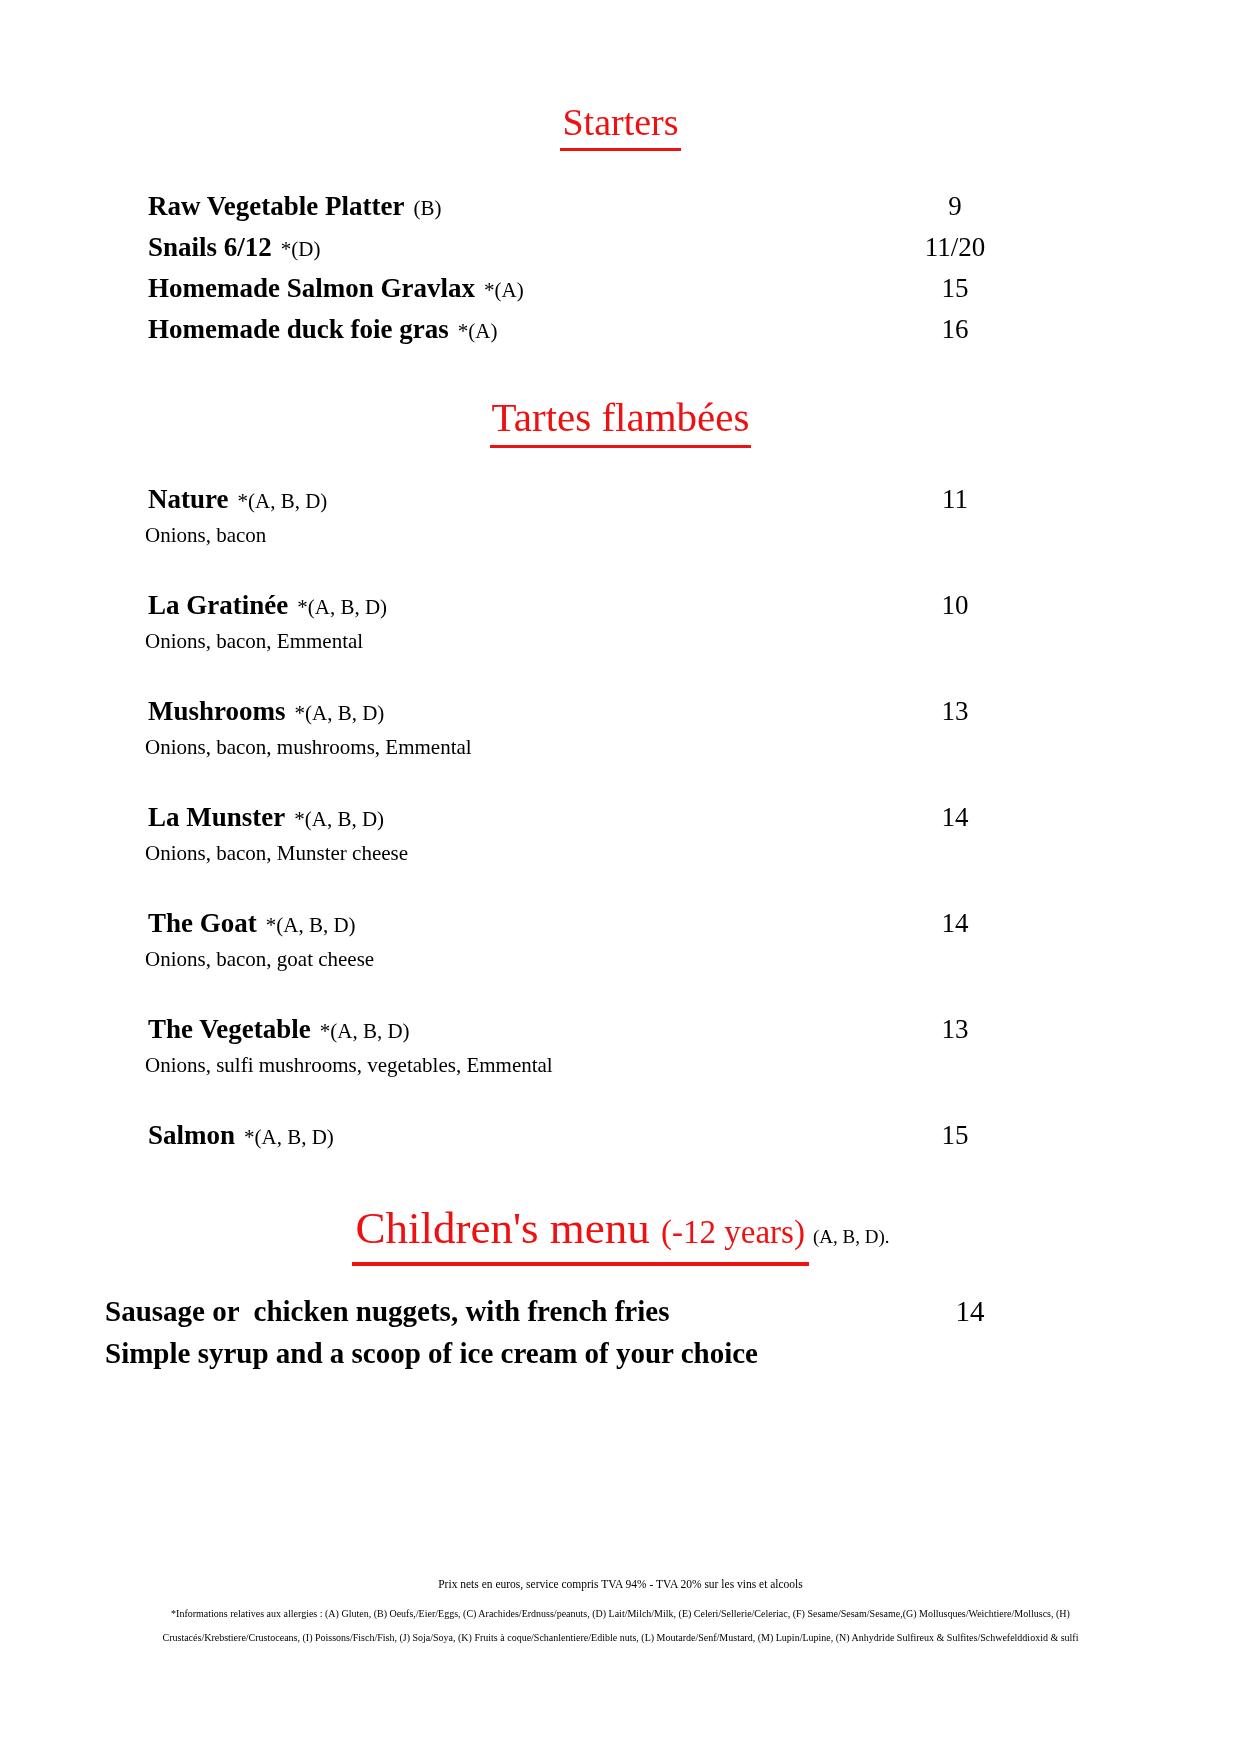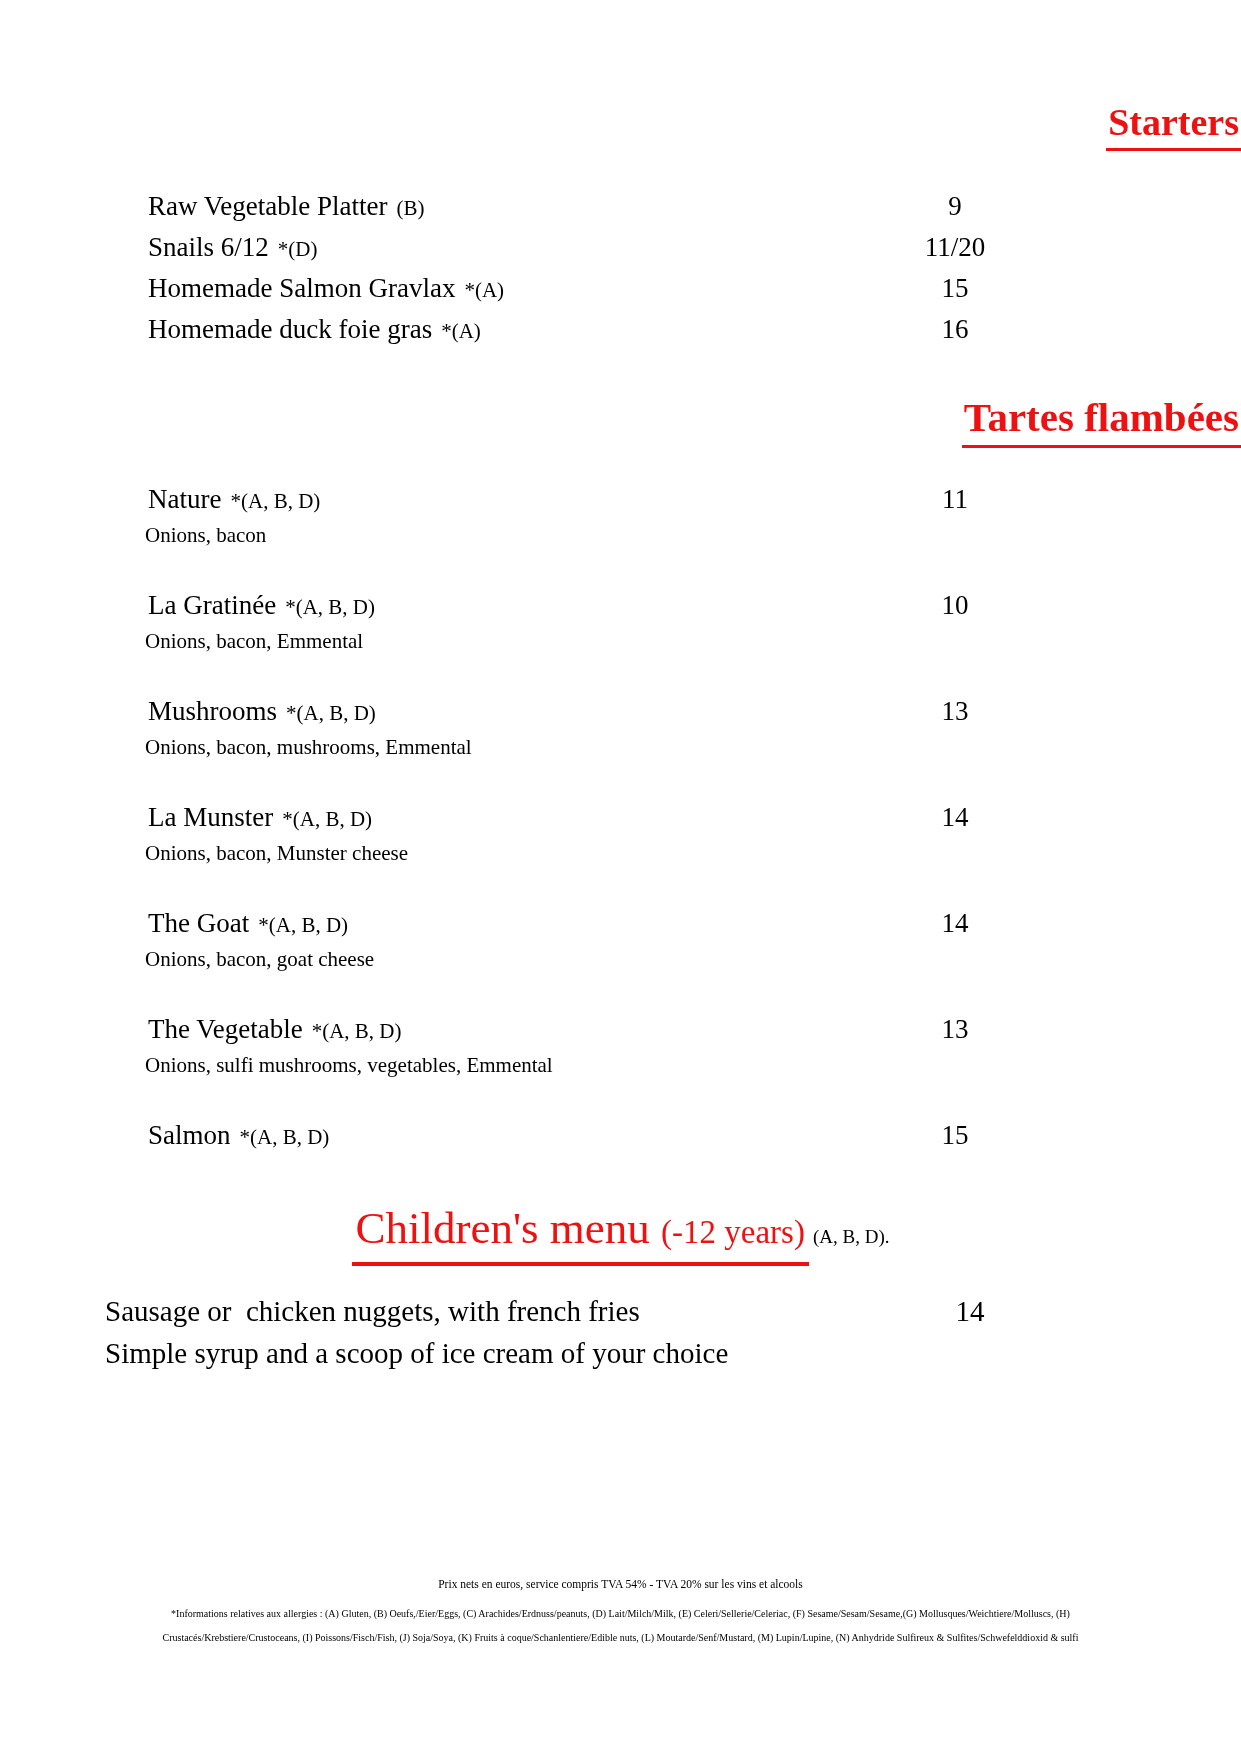--- a/index.html
+++ b/index.html
@@ -8,36 +8,36 @@
     width:1241px;height:1755px;
     margin:0 auto;
     background:#ffffff;
     font-family:"Liberation Serif","DejaVu Serif",serif;
     color:#000;
     overflow:hidden;
     box-sizing:border-box;
     padding-top:98px;
   }
   .section-title{
-    text-align:right;
-    font-weight:bold;
+    text-align:center;
+    font-weight:normal;
     margin:0 0 36px 0;
   }
   .section-title .rule{
     display:inline-block;
     color:var(--red);
     border-bottom:3px solid var(--red);
     padding:0 2px 2px 2px;
   }
   #starters-title{font-size:38px;line-height:48px;}
   #tartes-title{font-size:41px;line-height:52px;margin-top:40px;margin-bottom:32px;}
 
   .menu-list{margin-left:148px;width:862px;}
   .menu-row{display:flex;align-items:baseline;font-size:27px;line-height:39px;}
-  .item-name{white-space:pre;}
+  .item-name{white-space:pre;font-weight:bold;}
   .item-allergens{font-size:21px;margin-left:9px;white-space:pre;}
   .item-price{margin-left:auto;width:110px;text-align:center;flex:none;}
 
   .tarte-block{margin-bottom:36px;}
   .tarte-block .menu-row{line-height:38px;}
   .item-desc{font-size:21px;line-height:30px;margin-left:-3px;}
 
   .children-heading{
     text-align:center;
     font-weight:normal;
@@ -168,17 +168,17 @@
         <span class="item-name">Sausage or  chicken nuggets, with french fries</span>
         <span class="item-price">14</span>
       </div>
       <div class="menu-row">
         <span class="item-name">Simple syrup and a scoop of ice cream of your choice</span>
         <span class="item-price"></span>
       </div>
     </div>
 
   <div class="footer">
-    <p class="pricing-note">Prix nets en euros, service compris TVA 54% - TVA 20% sur les vins et alcools</p>
+    <p class="pricing-note">Prix nets en euros, service compris TVA 94% - TVA 20% sur les vins et alcools</p>
     <p class="allergy-info">*Informations relatives aux allergies : (A) Gluten, (B) Oeufs,/Eier/Eggs, (C) Arachides/Erdnuss/peanuts, (D) Lait/Milch/Milk, (E) Celeri/Sellerie/Celeriac, (F) Sesame/Sesam/Sesame,(G) Mollusques/Weichtiere/Molluscs, (H) Crustacés/Krebstiere/Crustoceans, (I) Poissons/Fisch/Fish, (J) Soja/Soya, (K) Fruits à coque/Schanlentiere/Edible nuts, (L) Moutarde/Senf/Mustard, (M) Lupin/Lupine,  (N) Anhydride Sulfireux &amp; Sulfites/Schwefelddioxid &amp; sulfi</p>
   </div>
 
 </div>
 
 </body></html>

